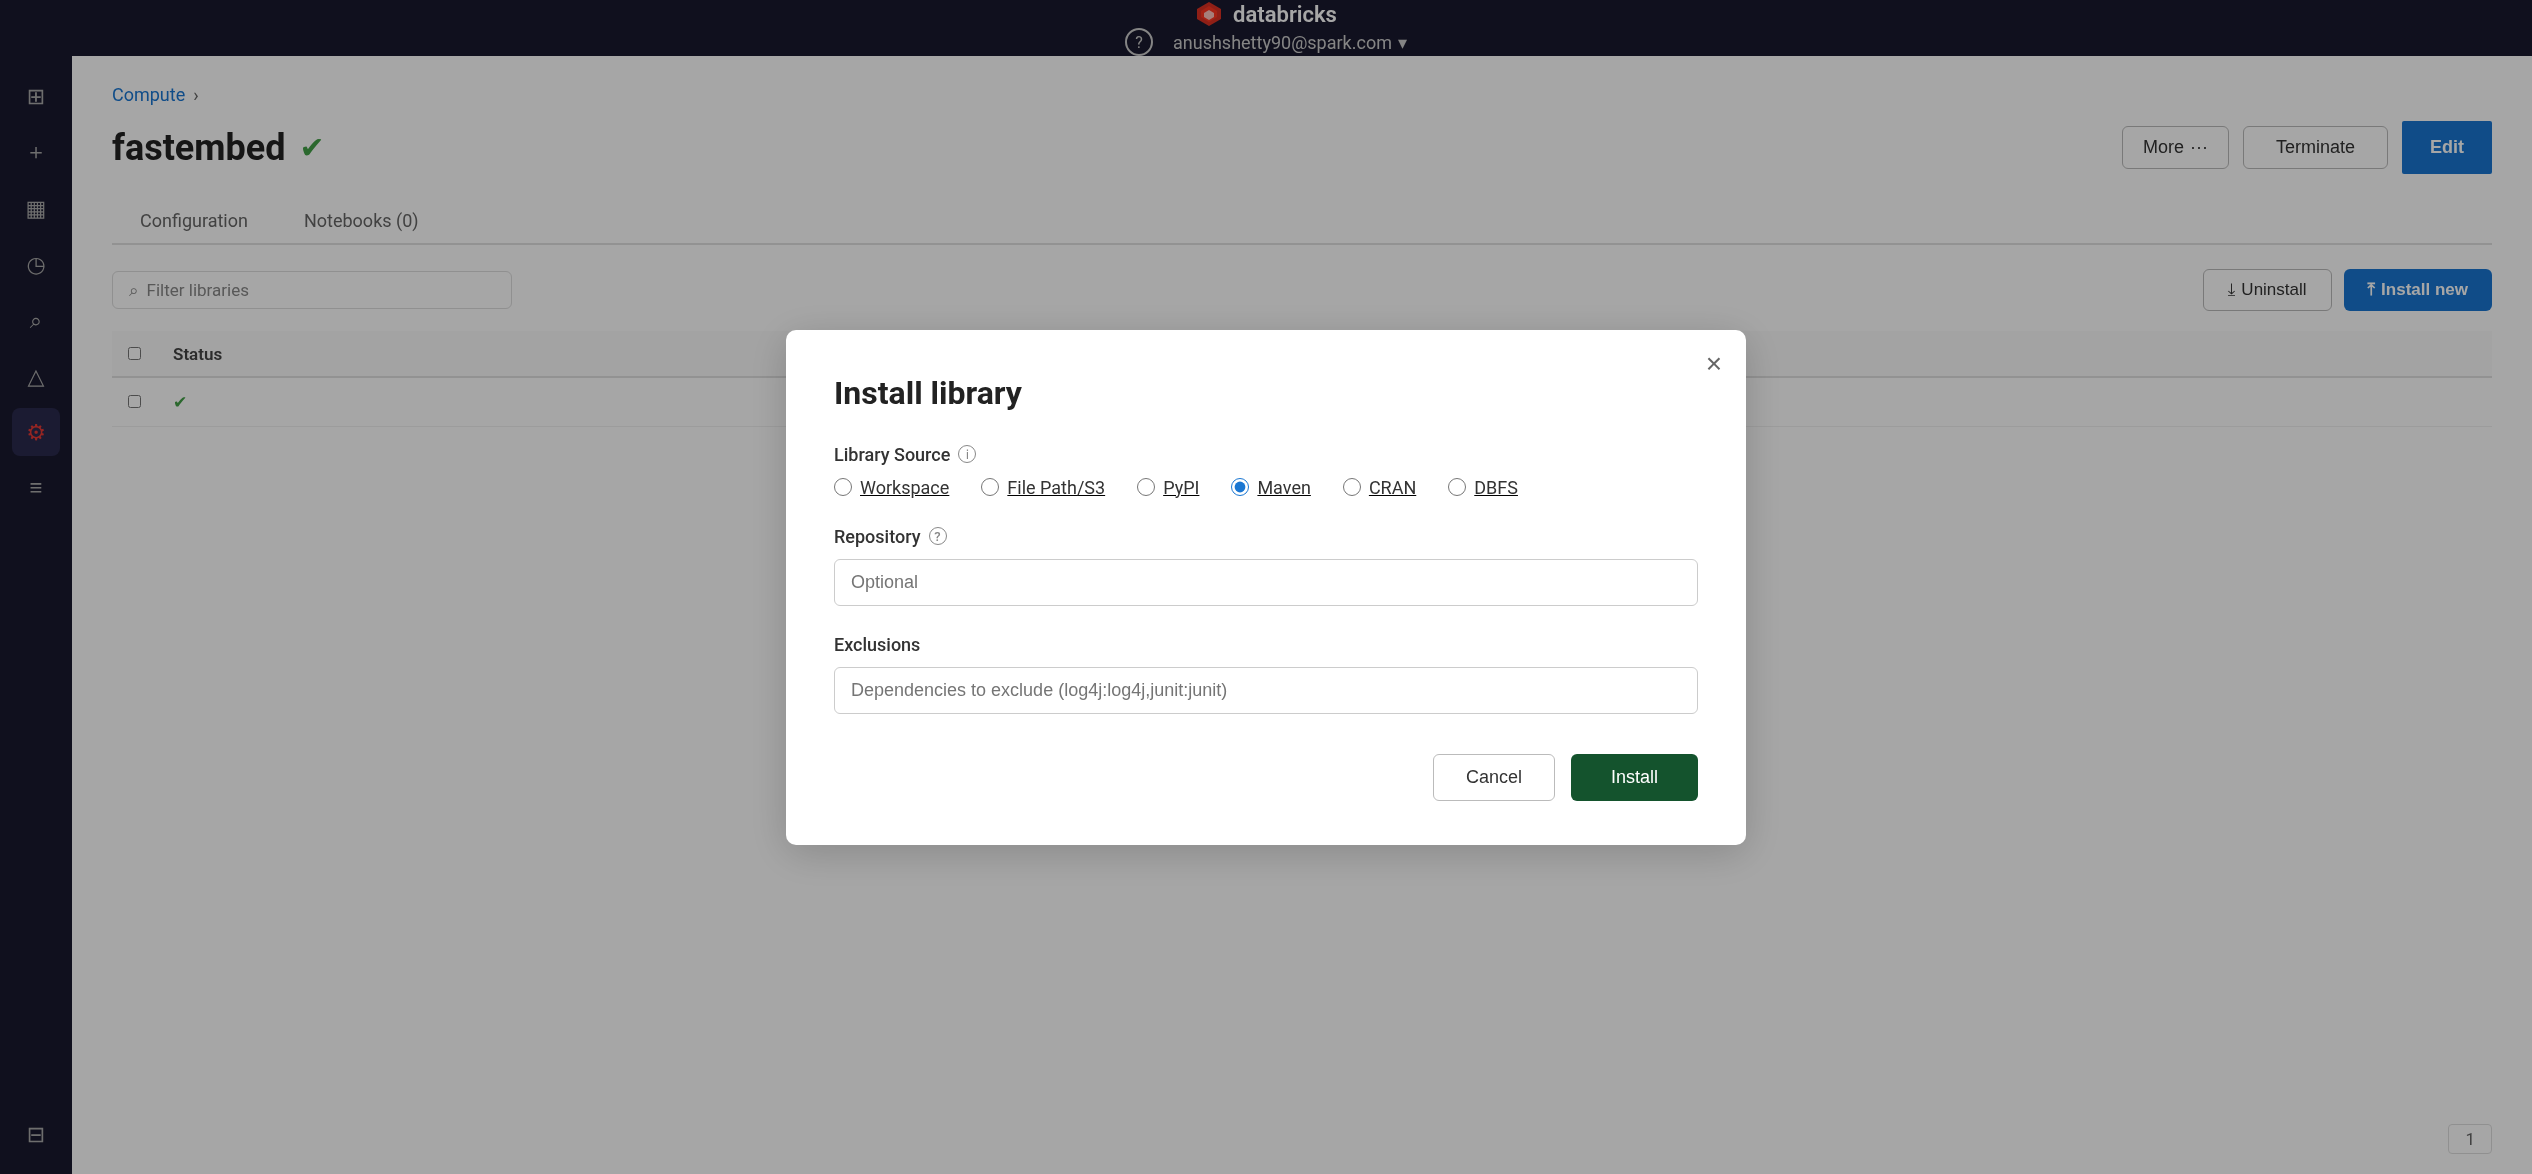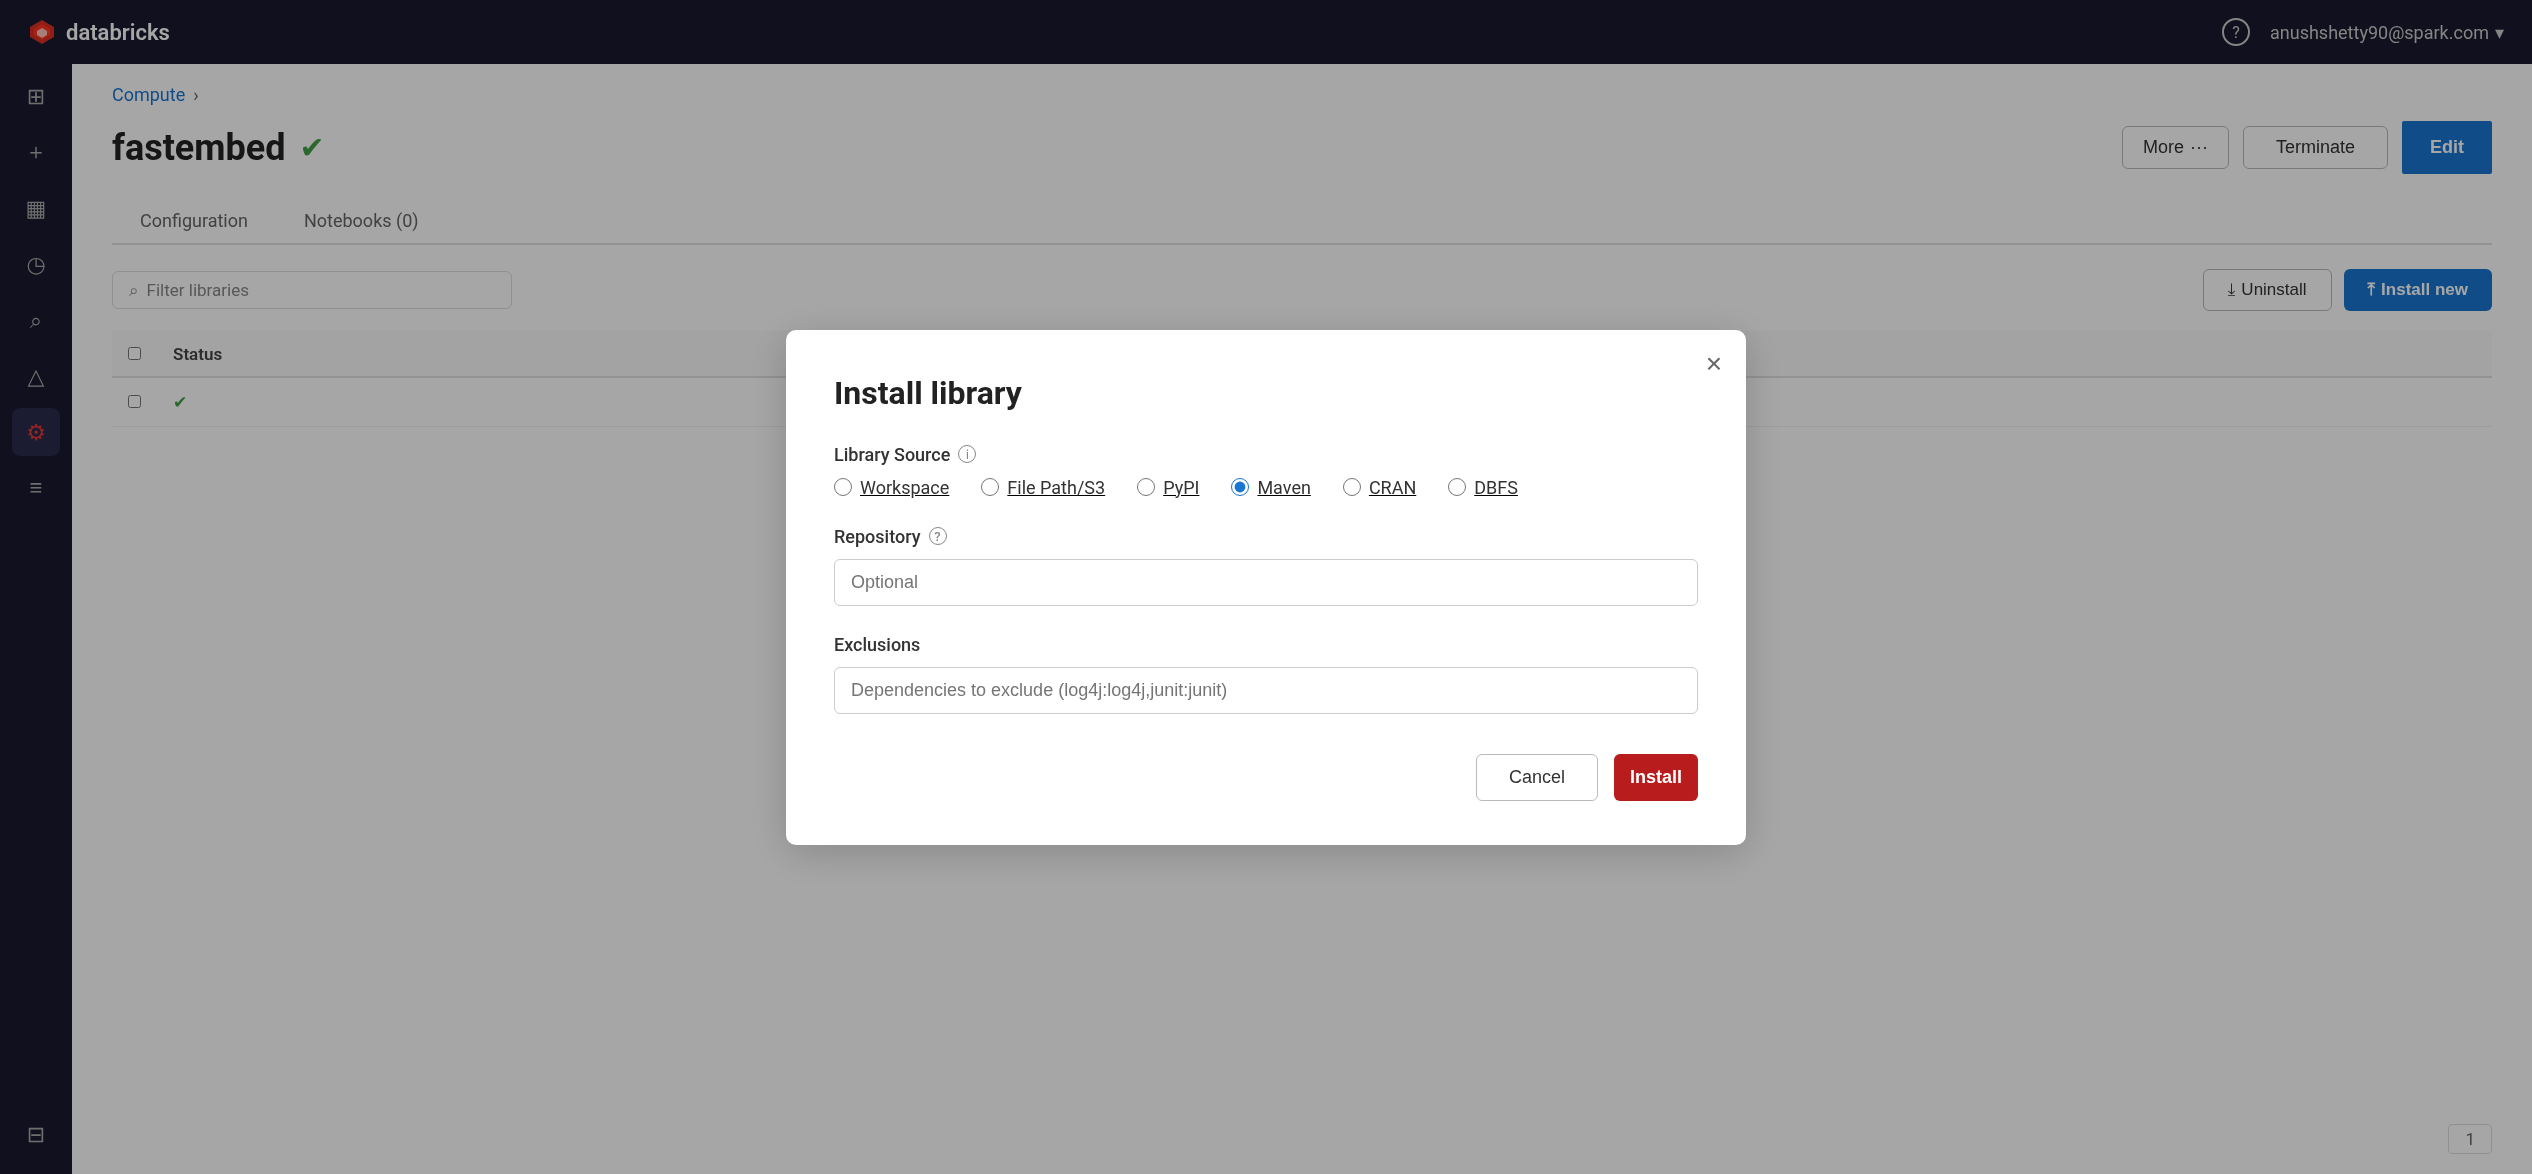--- a/index.html
+++ b/index.html
@@ -1,22 +1,22 @@
 <!DOCTYPE html>
 <html><head>
   <meta charset="utf-8">
   <style>
     * { box-sizing: border-box; margin: 0; padding: 0; }
     body { font-family: -apple-system, BlinkMacSystemFont, 'Segoe UI', Roboto, sans-serif; background: #f5f5f5; width: 2532px; height: 1174px; overflow: hidden; position: relative; }
 
     
     .topbar {
-      position: fixed; top: 0; left: 0; right: 0; height: 64px;
+      position: fixed; top: 0; left: 0; right: 0; height: 56px;
       background: #1a1a2e; display: flex; align-items: center; justify-content: space-between;
-      padding: 0 28px; z-index: 100;
+      padding: 0 28px; z-index: 100; flex-direction: column;
     }
     .topbar-logo { display: flex; align-items: center; gap: 10px; color: #fff; font-size: 22px; font-weight: 600; }
     .topbar-logo svg { width: 28px; height: 28px; }
     .topbar-right { display: flex; align-items: center; gap: 20px; color: #ccc; font-size: 18px; }
     .topbar-user { color: #ccc; font-size: 18px; display: flex; align-items: center; gap: 6px; }
     .topbar-help { width: 28px; height: 28px; border-radius: 50%; border: 2px solid #ccc; display: flex; align-items: center; justify-content: center; color: #ccc; font-size: 16px; }
 
     
     .sidebar {
       position: fixed; top: 56px; left: 0; bottom: 0; width: 72px;
@@ -125,22 +125,22 @@
     .coordinates-row { display: flex; align-items: center; gap: 20px; }
     .coordinates-input-wrap { flex: 1; }
     .search-packages-link { color: #1976d2; font-size: 18px; cursor: pointer; white-space: nowrap; font-weight: 500; }
 
     .modal-footer { display: flex; justify-content: flex-end; gap: 16px; margin-top: 40px; }
     .btn-cancel {
       padding: 12px 32px; border: 1.5px solid #bbb; background: #fff; border-radius: 6px;
       font-size: 18px; cursor: pointer; color: #333;
     }
     .btn-install {
-      padding: 12px 16px; background: #b91c1c; color: #fff; border: none; border-radius: 6px;
-      font-size: 18px; cursor: pointer; font-weight: 700;
+      padding: 12px 40px; background: #14532d; color: #fff; border: none; border-radius: 6px;
+      font-size: 18px; cursor: pointer; font-weight: 400;
     }
 
     .page-number {
       position: fixed; bottom: 20px; right: 40px; font-size: 17px; color: #666;
       background: #fff; border: 1px solid #ddd; padding: 4px 16px; border-radius: 4px;
     }
   </style>
 </head>
 <body>
 

